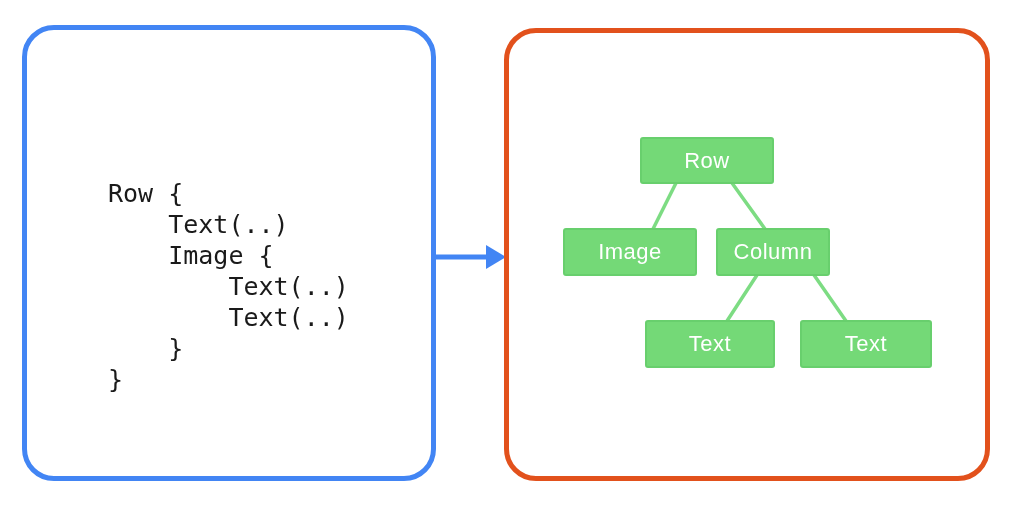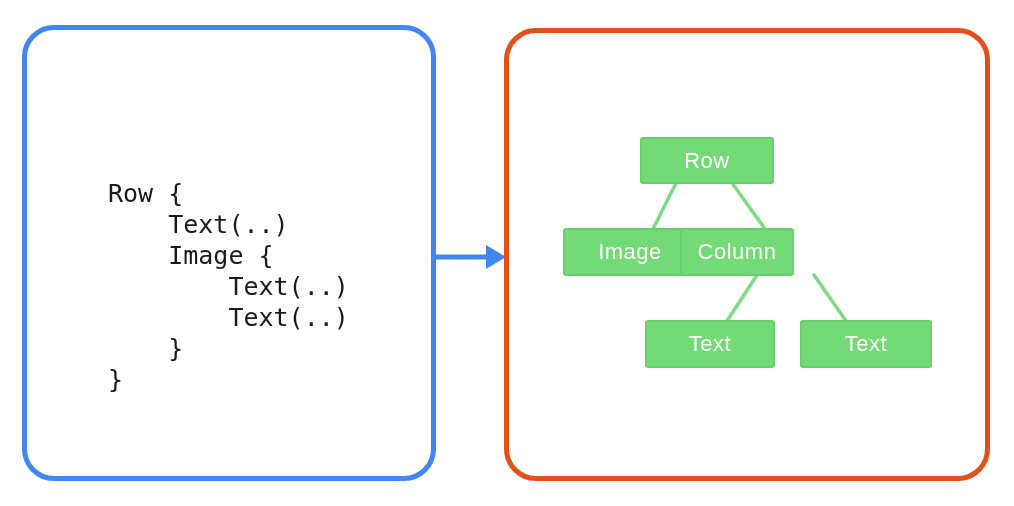--- a/index.html
+++ b/index.html
@@ -75,21 +75,21 @@
     background: var(--node_green);
     border: 2px solid var(--node_border_green);
     border-radius: 3px;
     color: var(--node_text);
     font-size: 22px;
     font-weight: 400;
     letter-spacing: 0.5px;
   }
   .node-row    { left: 640px; top: 137px; width: 134px; height: 47px; }
   .node-image  { left: 563px; top: 228px; width: 134px; height: 48px; }
-  .node-column { left: 680px; top: 228px; width: 114px; height: 48px; }
+  .node-column { left: 716px; top: 228px; width: 114px; height: 48px; }
   .node-text1  { left: 645px; top: 320px; width: 130px; height: 48px; }
   .node-text2  { left: 800px; top: 320px; width: 132px; height: 48px; }
 </style>
 </head>
 <body>
 
 <div class="canvas">
 
   <div class="code-panel">
     <div class="code-block">

